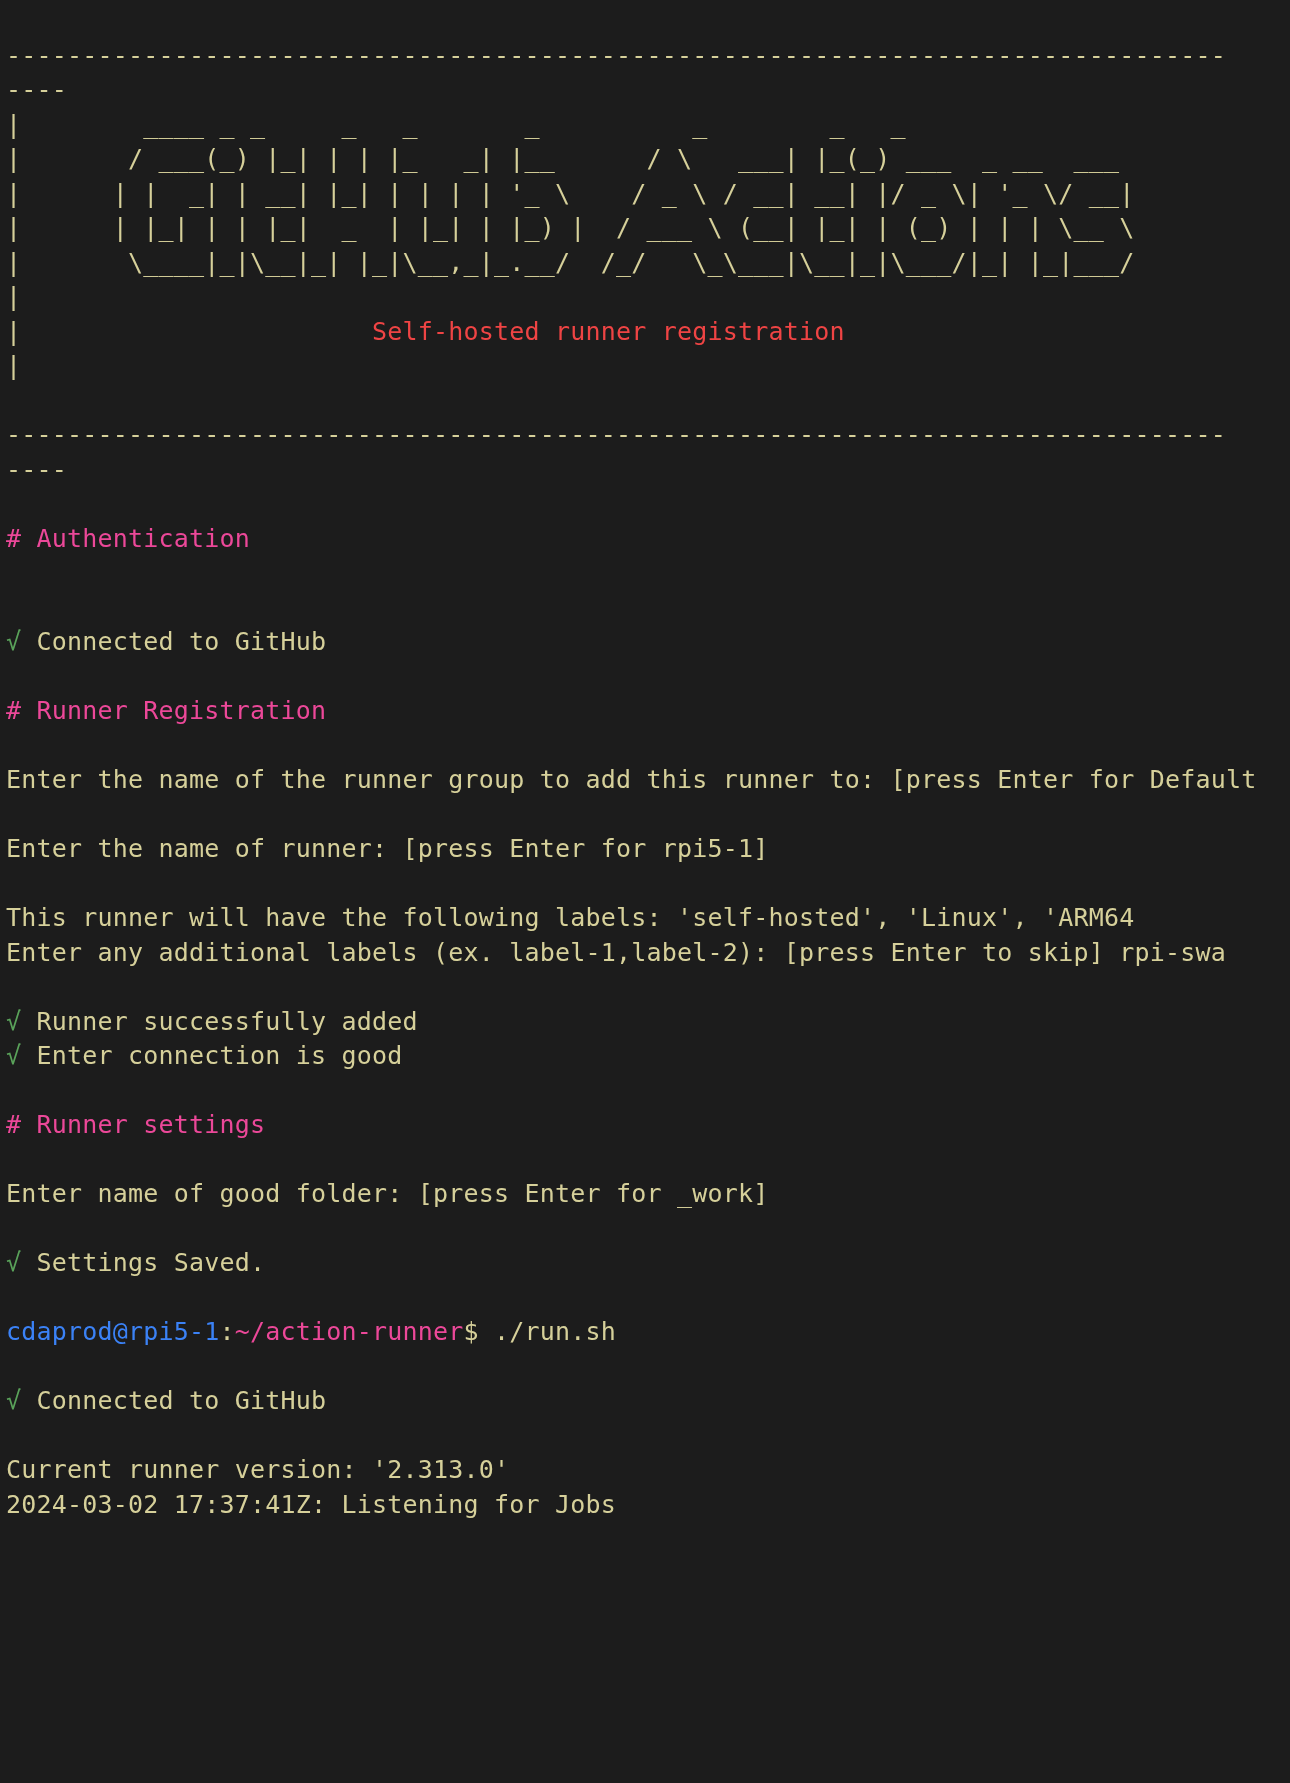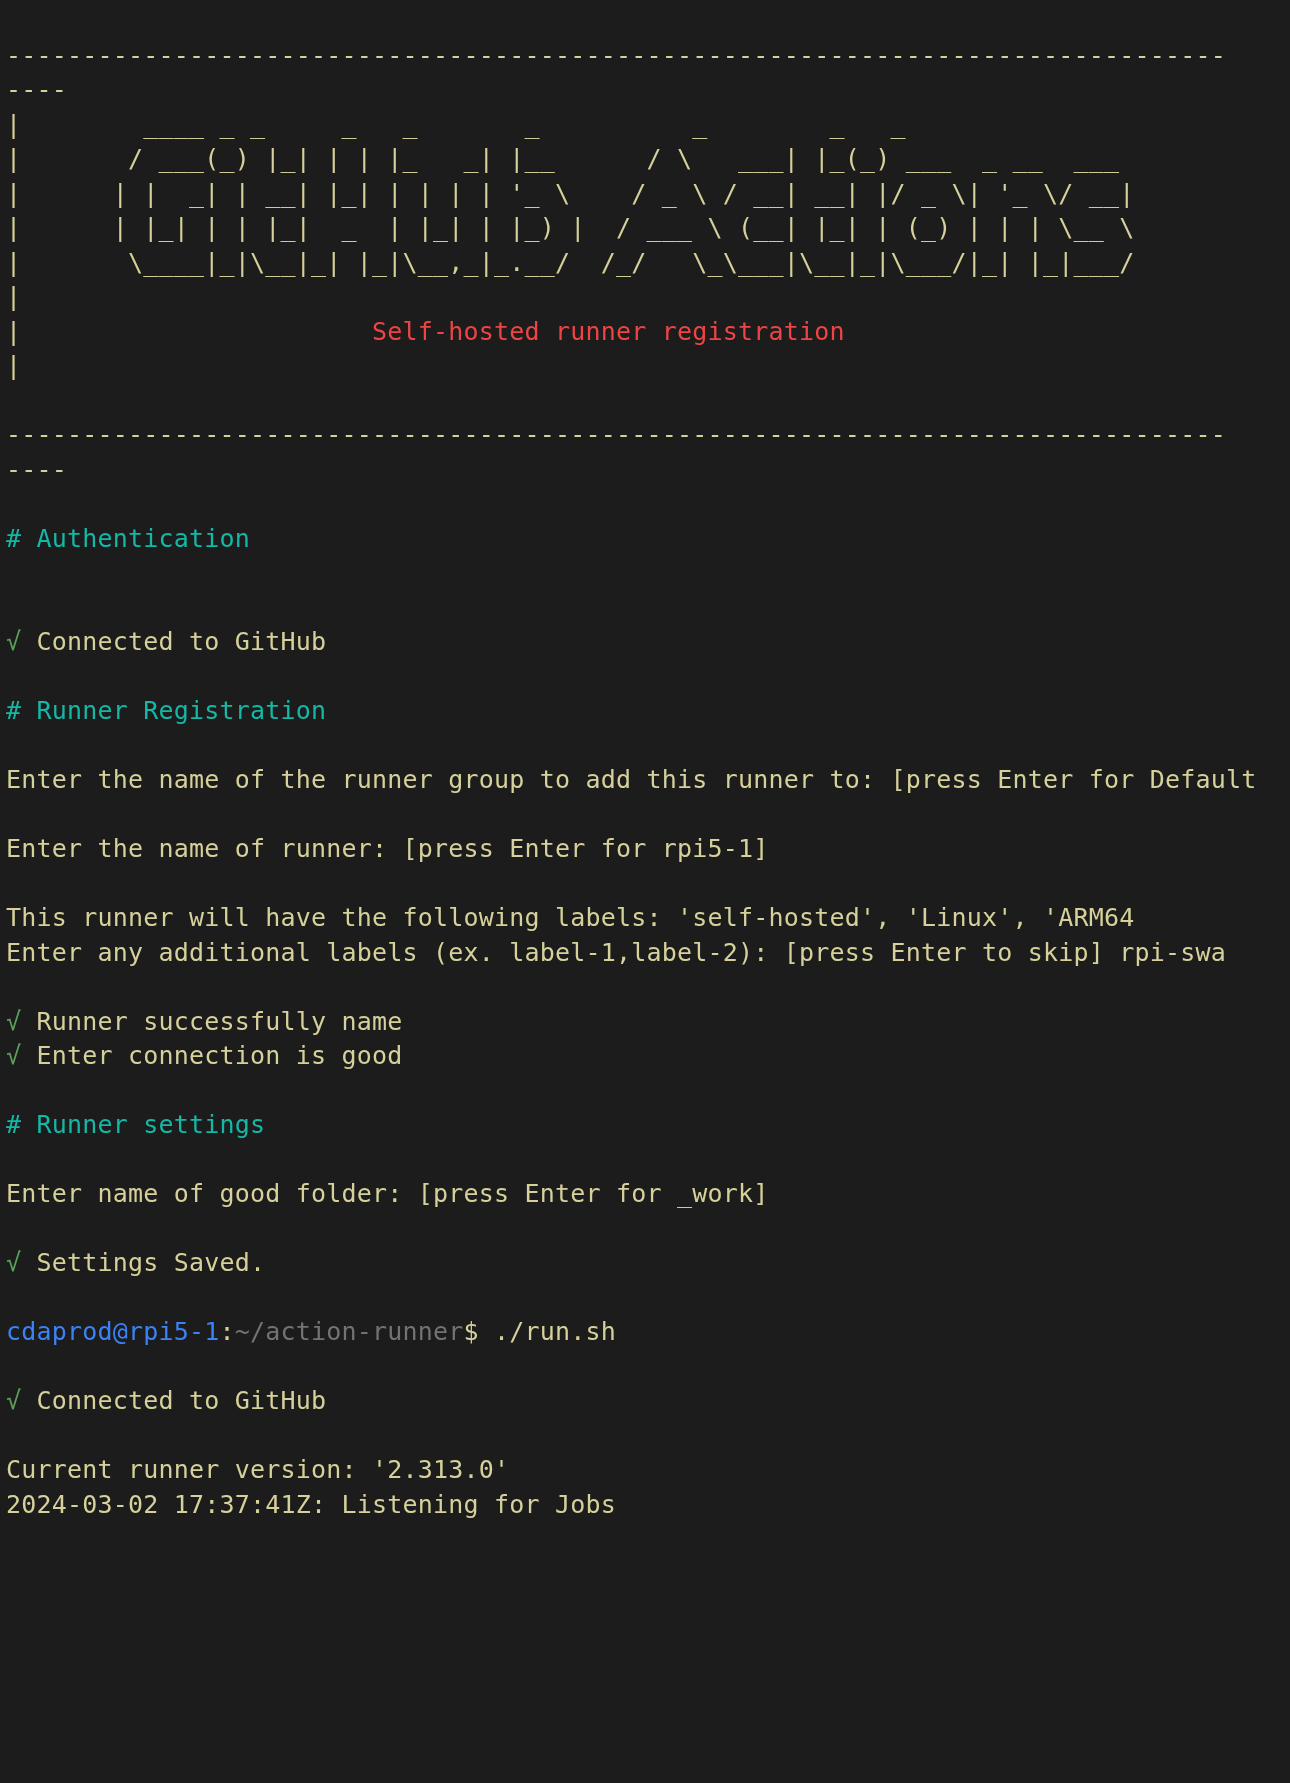--- a/index.html
+++ b/index.html
@@ -14,24 +14,24 @@
     font-family: "Menlo", "Consolas", "DejaVu Sans Mono", monospace;
     font-size: 25px;
     line-height: 1.38;
     color: #d6d09a;
     white-space: pre-wrap;
     word-wrap: break-word;
     padding: 4px 6px 0 6px;
     letter-spacing: 0.2px;
   }
   .green  { color: #ef4444; }
-  .hdr    { color: #14b8a6; margin-top: 7px; }
+  .hdr    { color: #ec4899; margin-top: 7px; }
   .tick   { color: #5aa25a; }
   .prompt-user { color: #3b82f6; }
-  .prompt-path { color: #737373; }
+  .prompt-path { color: #ec4899; }
 </style>
 </head>
 <body>
 
 <div class="terminal">
 <span>--------------------------------------------------------------------------------</span>
 <span>----</span>
 <span>|        ____ _ _     _   _       _          _        _   _</span>
 <span>|       / ___(_) |_| | | |_   _| |__      / \   ___| |_(_) ___  _ __  ___</span>
 <span>|      | |  _| | __| |_| | | | | '_ \    / _ \ / __| __| |/ _ \| '_ \/ __|</span>
@@ -51,21 +51,21 @@
 <span></span>
 <span class="hdr"># Runner Registration</span>
 <span></span>
 <span>Enter the name of the runner group to add this runner to: [press Enter for Default</span>
 <span></span>
 <span>Enter the name of runner: [press Enter for rpi5-1]</span>
 <span></span>
 <span>This runner will have the following labels: 'self-hosted', 'Linux', 'ARM64</span>
 <span>Enter any additional labels (ex. label-1,label-2): [press Enter to skip] rpi-swa</span>
 <span></span>
-<span class="tick">√</span><span> Runner successfully name</span>
+<span class="tick">√</span><span> Runner successfully added</span>
 <span class="tick">√</span><span> Enter connection is good</span>
 <span></span>
 <span class="hdr"># Runner settings</span>
 <span></span>
 <span>Enter name of good folder: [press Enter for _work]</span>
 <span></span>
 <span class="tick">√</span><span> Settings Saved.</span>
 <span></span>
 <span class="prompt-user">cdaprod@rpi5-1</span><span>:</span><span class="prompt-path">~/action-runner</span><span>$ </span><span>./run.sh</span>
 <span></span>

